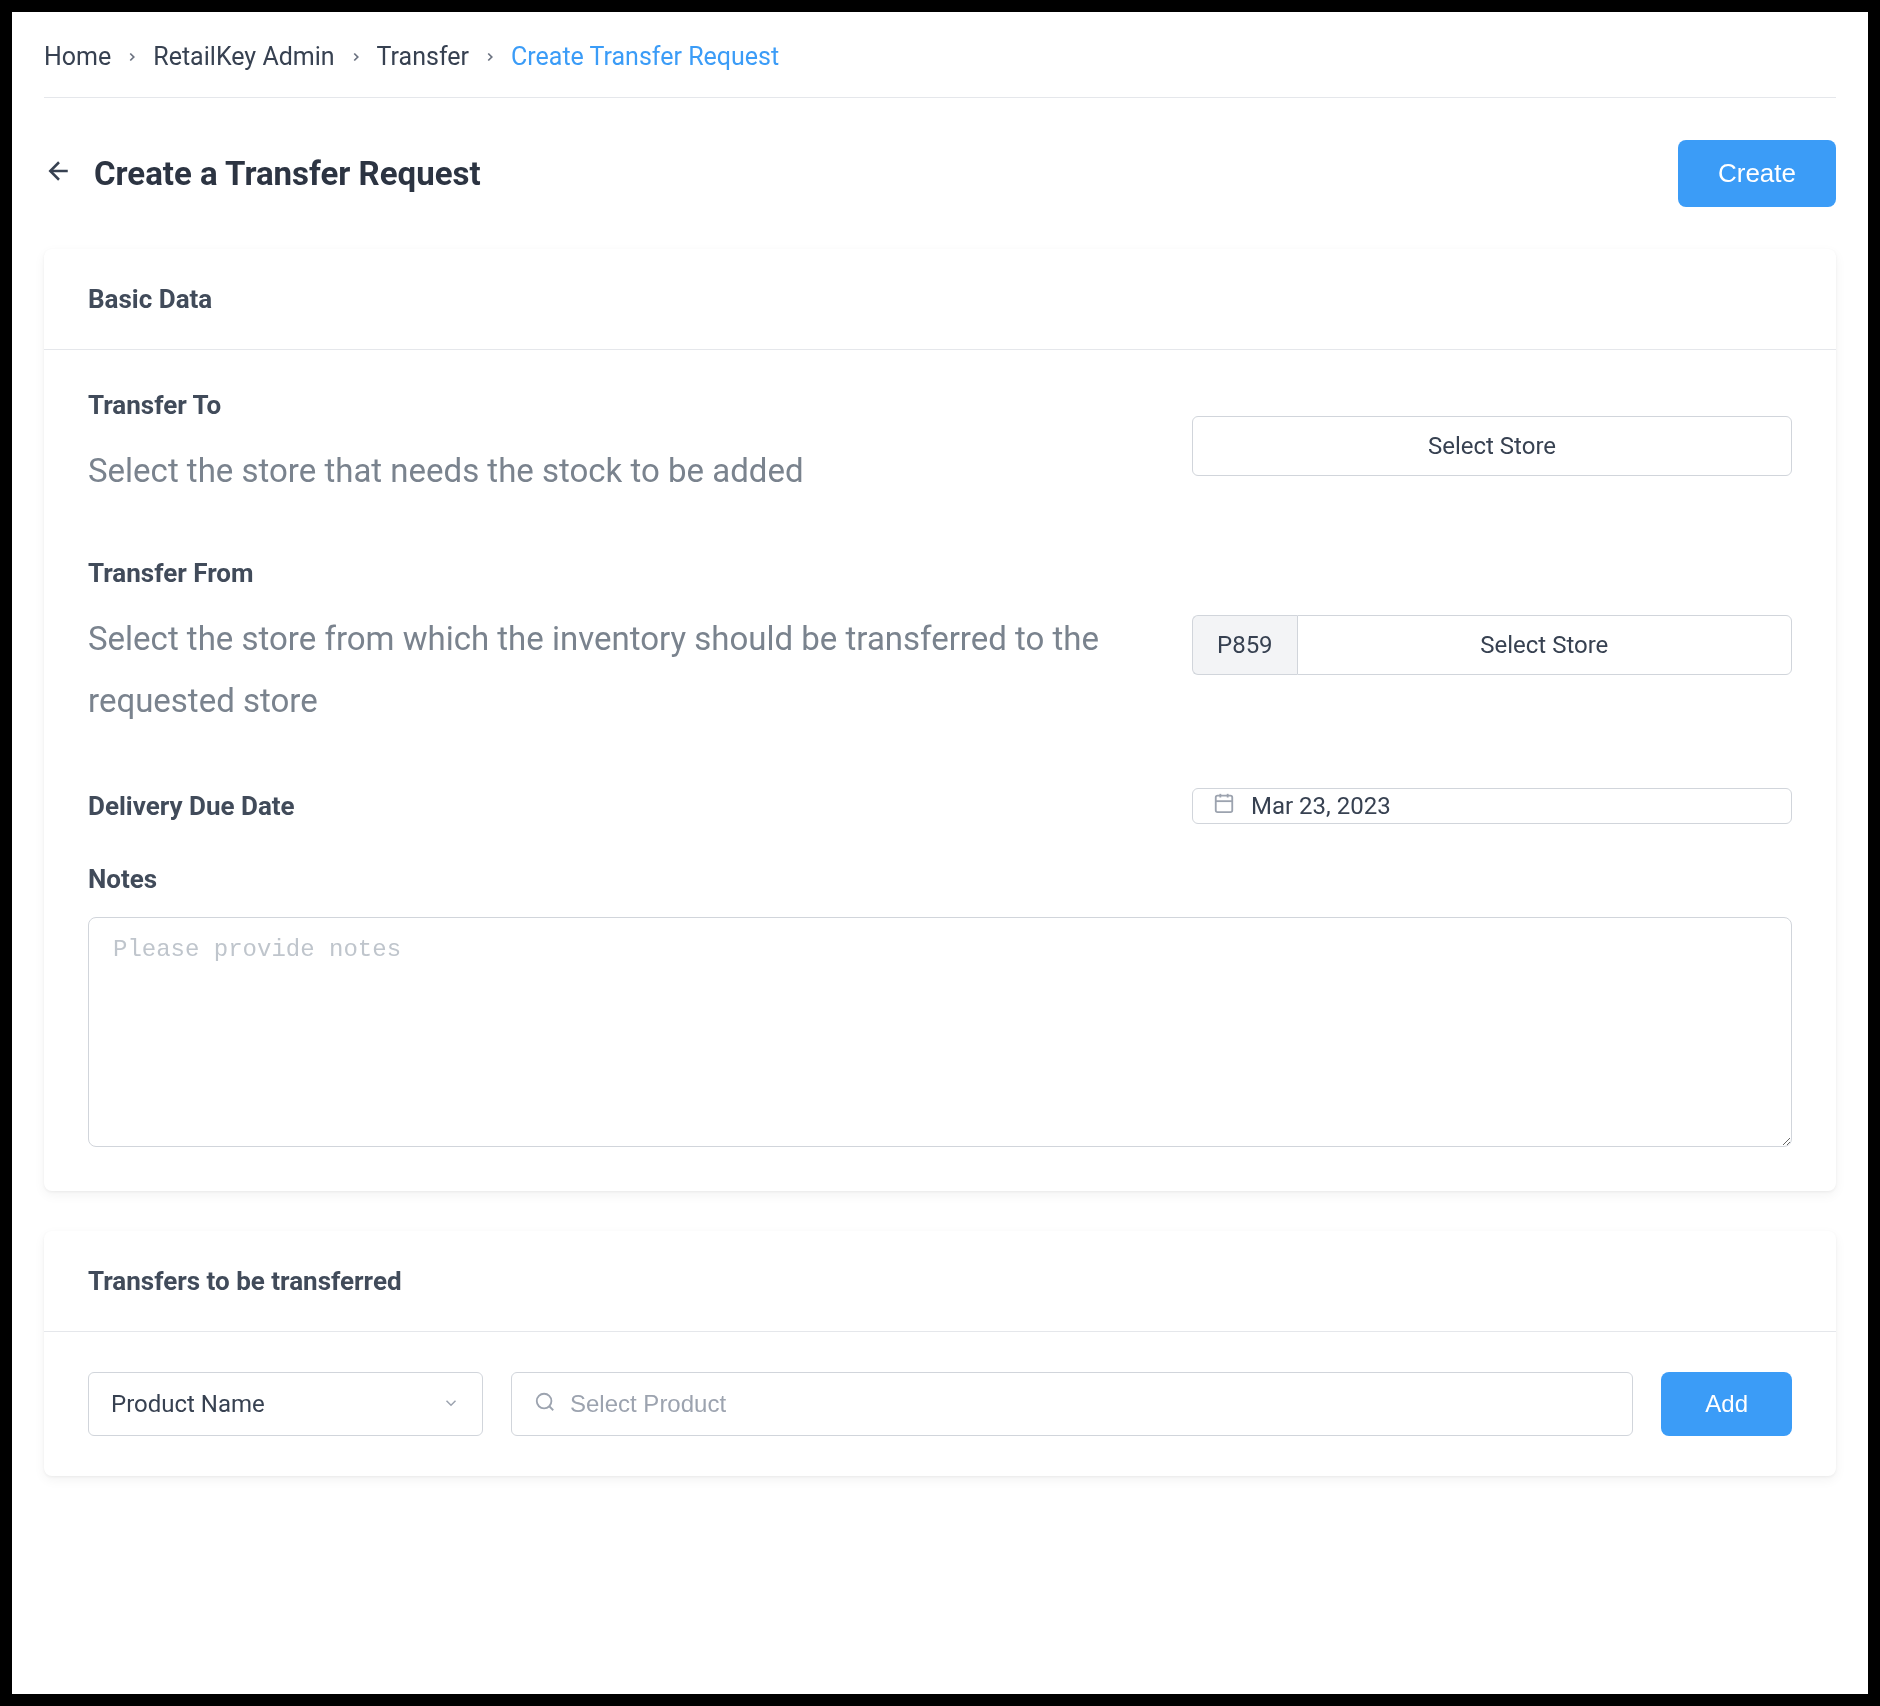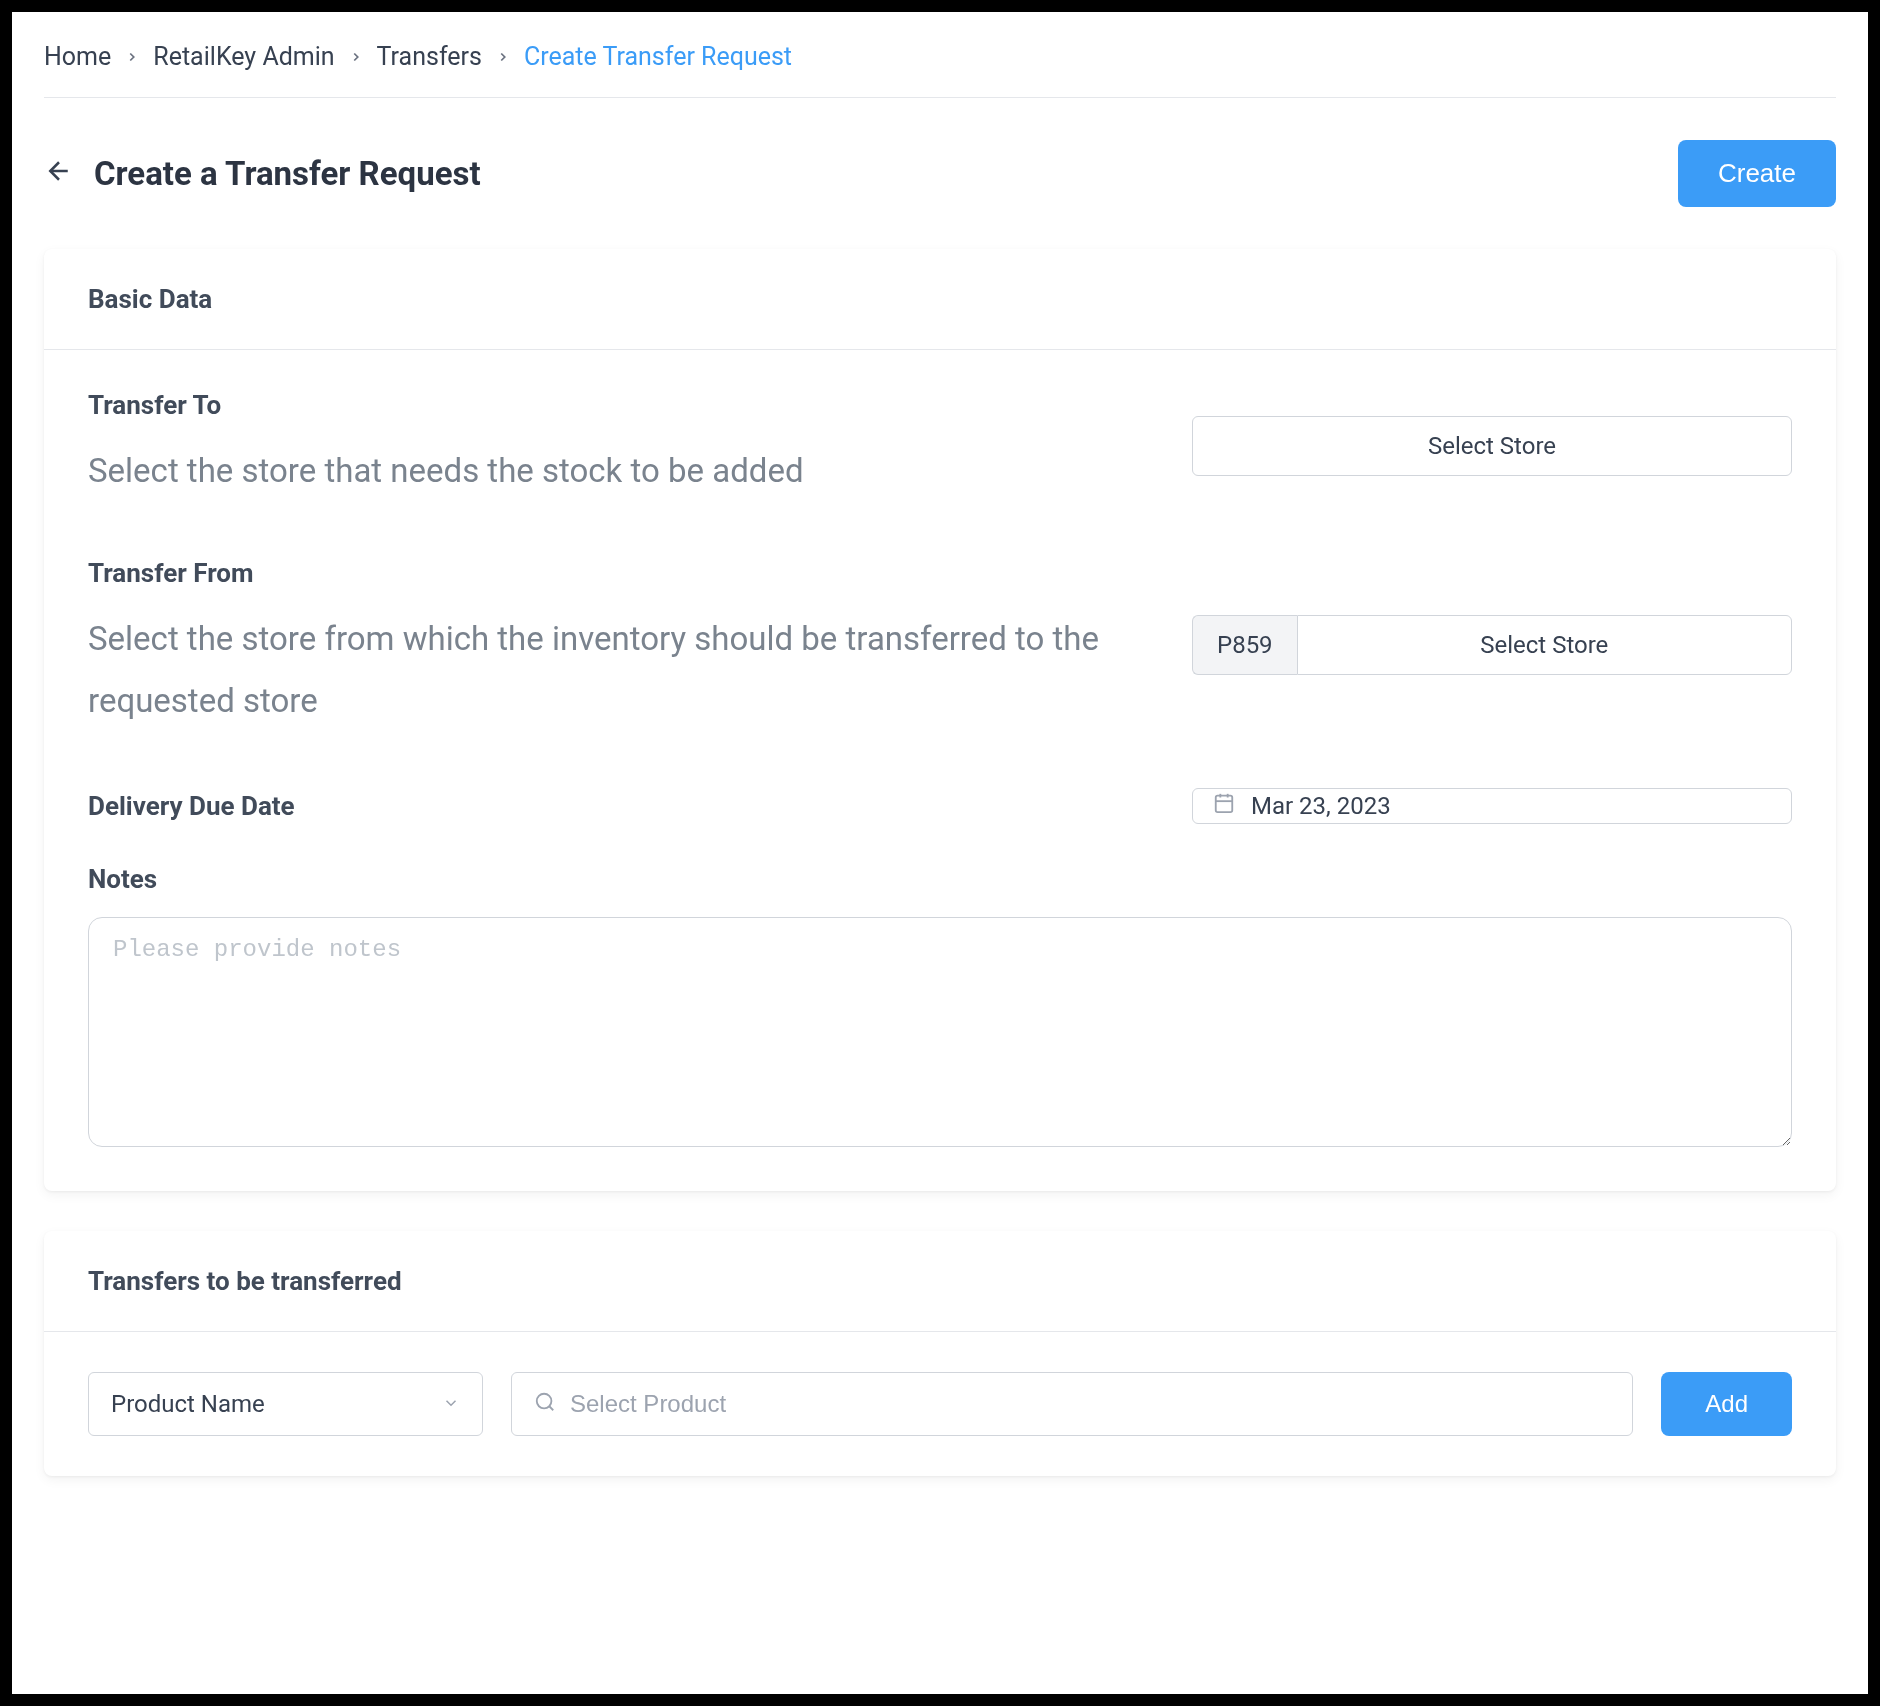--- a/index.html
+++ b/index.html
@@ -171,21 +171,21 @@
       font-size: 26px;
       font-weight: 700;
       color: #414b5a;
       display: block;
       margin-bottom: 23px;
     }
     .notes-textarea {
       width: 100%;
       min-height: 230px;
       border: 1px solid #d1d5db;
-      border-radius: 14px;
+      border-radius: 8px;
       padding: 18px 24px;
       font-size: 24px;
       font-family: "SFMono-Regular", Consolas, "Liberation Mono", Menlo, monospace;
       color: #14532d;
       resize: vertical;
     }
     .notes-textarea::placeholder {
       color: #bfc5cc;
     }
     .products-row {
@@ -253,21 +253,21 @@
       <svg width="14" height="14" viewBox="0 0 24 24" fill="none" stroke="currentColor" stroke-width="3">
           <polyline points="9 18 15 12 9 6"></polyline>
         </svg>
     </span>
     <a>RetailKey Admin</a>
     <span class="chevron">
       <svg width="14" height="14" viewBox="0 0 24 24" fill="none" stroke="currentColor" stroke-width="3">
           <polyline points="9 18 15 12 9 6"></polyline>
         </svg>
     </span>
-    <a>Transfers</a>
+    <a>Transfer</a>
     <span class="chevron">
       <svg width="14" height="14" viewBox="0 0 24 24" fill="none" stroke="currentColor" stroke-width="3">
           <polyline points="9 18 15 12 9 6"></polyline>
         </svg>
     </span>
     <span class="current">Create Transfer Request</span>
   </nav>
 
   <div class="header-row">
     <div class="header-left">

